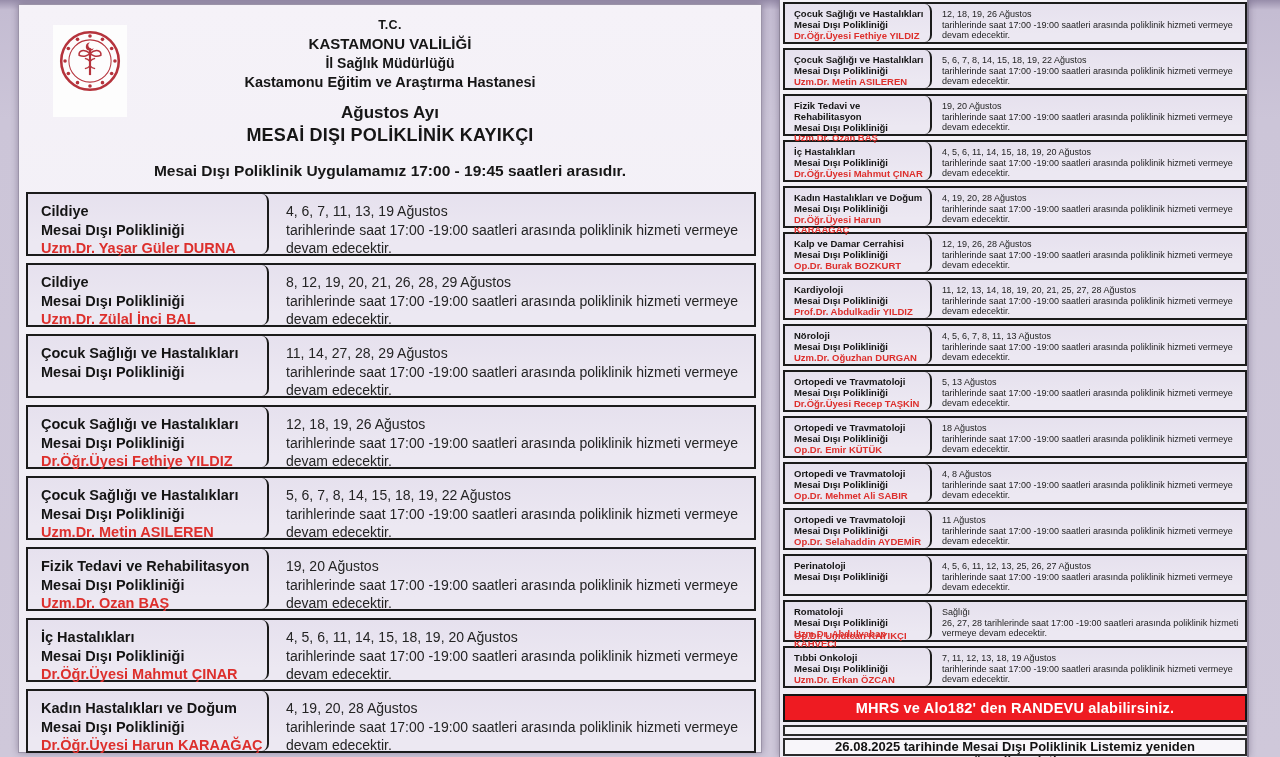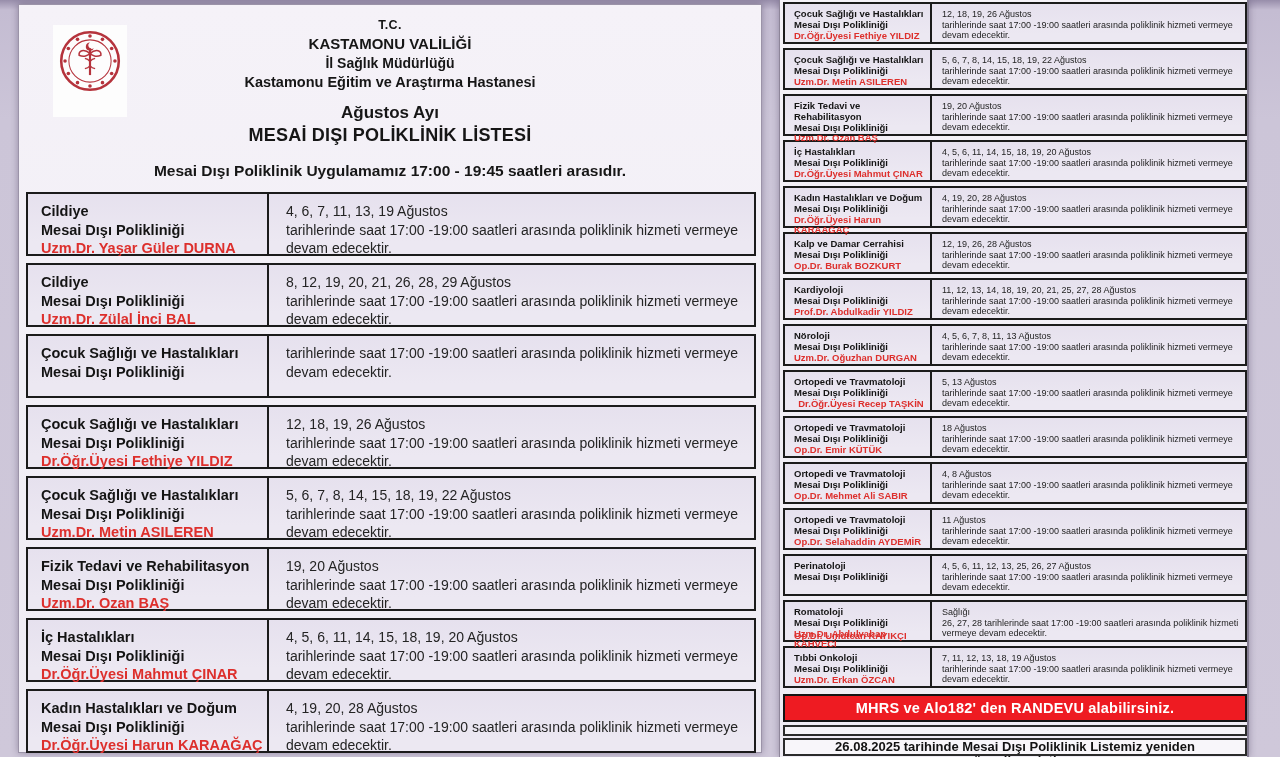--- a/index.html
+++ b/index.html
@@ -31,21 +31,21 @@
 
   
   .tbl { position:absolute; }
   .left-tbl  { left:7px;  top:187px; width:730px; }
   .right-tbl { left:3px;  top:2px;   width:464px; }
 
   .row { display:flex; border:2px solid #1b1b1b; background:linear-gradient(180deg,#e6e1ee 0%,#ece8f2 80%); }
   .left-tbl  .row { height:64px; margin-bottom:7px; }
   .right-tbl .row { height:42px; margin-bottom:4px; }
 
-  .dept-cell  { border-right:2px solid #1b1b1b; }
+  .dept-cell  { border-right:2px solid #1b1b1b;border-radius:7px; }
   .left-tbl  .dept-cell { width:241px; padding:8px 4px 0 13px; }
   .right-tbl .dept-cell { width:147px; padding:5px 2px 0 9px; }
   .dates-cell { flex:1; color:#242424; }
   .left-tbl  .dates-cell { padding:8px 8px 0 17px; font-size:14px;  line-height:18.5px;border-radius:19px; }
   .right-tbl .dates-cell { padding:5px 6px 0 10px; font-size:9px;   line-height:10.5px; }
 
   .dept-name, .clinic-label { font-weight:bold; color:#141414; }
   .doctor-name { font-weight:bold; }
   .left-tbl  .dept-name, .left-tbl .clinic-label, .left-tbl .doctor-name  { font-size:14.5px; line-height:18.5px; }
   .right-tbl .dept-name, .right-tbl .clinic-label, .right-tbl .doctor-name{ font-size:9.5px;  line-height:10.8px; }
@@ -99,21 +99,21 @@
       <path d="M50 21 a6.5 6.5 0 1 0 6 9 a5 5 0 1 1 -6 -9" fill="#b5333c"></path>
     </svg>
   </div>
 
   <div class="header-block">
     <div class="h-tc">T.C.</div>
     <div class="h-valilik">KASTAMONU VALİLİĞİ</div>
     <div class="h-mudurluk">İl Sağlık Müdürlüğü</div>
     <div class="h-hastane">Kastamonu Eğitim ve Araştırma Hastanesi</div>
     <div class="h-month">Ağustos Ayı</div>
-    <div class="h-list">MESAİ DIŞI POLİKLİNİK LİSTESİ</div>
+    <div class="h-list">MESAİ DIŞI POLİKLİNİK KAYIKÇI</div>
     <div class="h-sub">Mesai Dışı Poliklinik Uygulamamız 17:00 - 19:45 saatleri arasıdır.</div>
   </div>
 
   <div class="tbl left-tbl" id="left-table">
       <div class="row">
         <div class="dept-cell">
           <div class="dept-name">Cildiye</div>
           <div class="clinic-label">Mesai Dışı Polikliniği</div>
           <div class="doctor-name" style="color: rgb(221, 47, 44);">Uzm.Dr. Yaşar Güler DURNA</div>
         </div>
@@ -132,20 +132,21 @@
           <div class="dates-line">8, 12, 19, 20, 21, 26, 28, 29 Ağustos</div>
           <div class="dates-note">tarihlerinde saat 17:00 -19:00 saatleri arasında poliklinik hizmeti vermeye devam edecektir.</div>
         </div>
       </div>
       <div class="row">
         <div class="dept-cell">
           <div class="dept-name">Çocuk Sağlığı ve Hastalıkları</div>
           <div class="clinic-label">Mesai Dışı Polikliniği</div>
         </div>
         <div class="dates-cell">
+          <div class="dates-line">11, 14, 27, 28, 29 Ağustos</div>
           <div class="dates-note">tarihlerinde saat 17:00 -19:00 saatleri arasında poliklinik hizmeti vermeye devam edecektir.</div>
         </div>
       </div>
       <div class="row">
         <div class="dept-cell">
           <div class="dept-name">Çocuk Sağlığı ve Hastalıkları</div>
           <div class="clinic-label">Mesai Dışı Polikliniği</div>
           <div class="doctor-name" style="color: rgb(221, 47, 44);">Dr.Öğr.Üyesi Fethiye YILDIZ</div>
         </div>
         <div class="dates-cell">
@@ -287,21 +288,21 @@
         </div>
         <div class="dates-cell">
           <div class="dates-line">4, 5, 6, 7, 8, 11, 13 Ağustos</div>
           <div class="dates-note">tarihlerinde saat 17:00 -19:00 saatleri arasında poliklinik hizmeti vermeye devam edecektir.</div>
         </div>
       </div>
       <div class="row">
         <div class="dept-cell">
           <div class="dept-name">Ortopedi ve Travmatoloji</div>
           <div class="clinic-label">Mesai Dışı Polikliniği</div>
-          <div class="doctor-name" style="color: rgb(221, 47, 44); text-align: center;">Dr.Öğr.Üyesi Recep TAŞKİN</div>
+          <div class="doctor-name" style="color: rgb(221, 47, 44);">Dr.Öğr.Üyesi Recep TAŞKİN</div>
         </div>
         <div class="dates-cell">
           <div class="dates-line">5, 13 Ağustos</div>
           <div class="dates-note">tarihlerinde saat 17:00 -19:00 saatleri arasında poliklinik hizmeti vermeye devam edecektir.</div>
         </div>
       </div>
       <div class="row">
         <div class="dept-cell">
           <div class="dept-name">Ortopedi ve Travmatoloji</div>
           <div class="clinic-label">Mesai Dışı Polikliniği</div>

